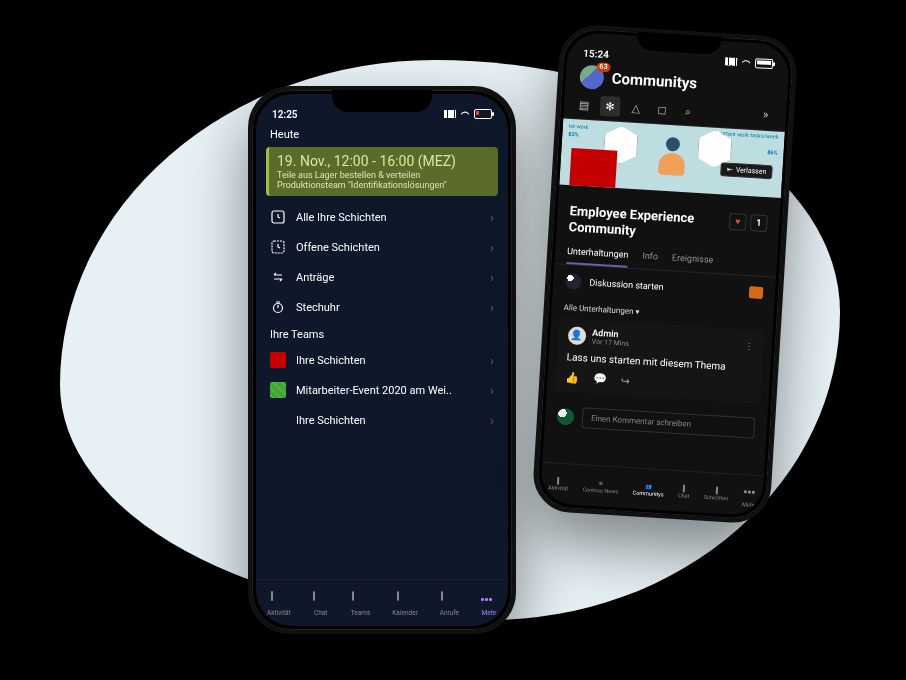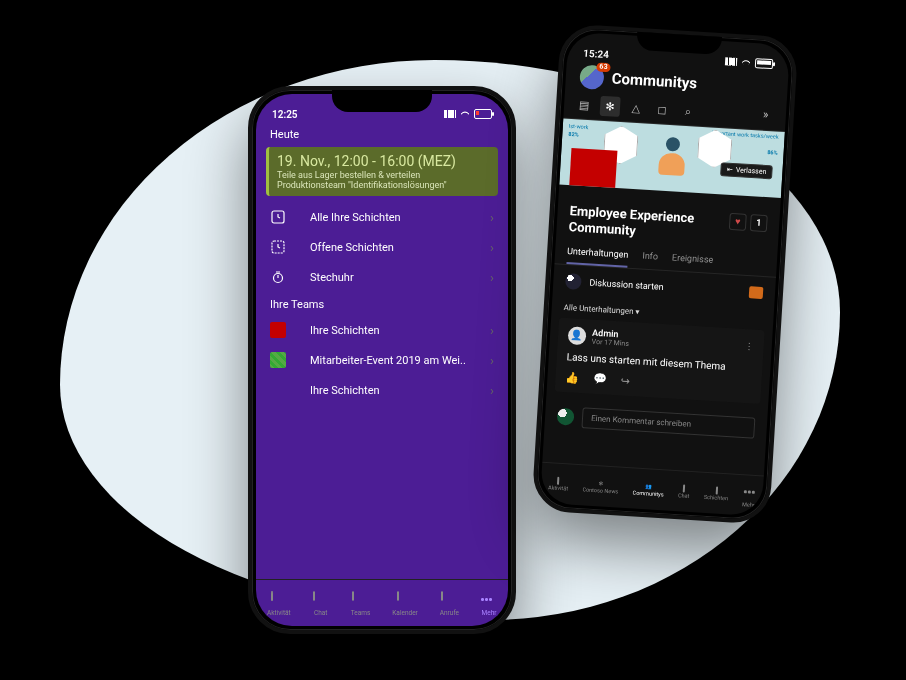--- a/index.html
+++ b/index.html
@@ -3,21 +3,21 @@
 <meta charset="utf-8">
 <style>
   html,body{margin:0;padding:0;width:906px;height:680px;background:#000;font-family:-apple-system,BlinkMacSystemFont,"Segoe UI",Roboto,Helvetica,Arial,sans-serif;overflow:hidden;}
   .blob{position:absolute;top:60px;left:60px;width:780px;height:560px;background:#e6f0f5;border-radius:48% 52% 45% 55% / 58% 45% 55% 42%;z-index:0;}
   .phone-wrap{position:absolute;z-index:2;}
   .phone{position:relative;background:#000;border:4px solid #111;box-shadow:0 30px 60px rgba(0,0,0,.45),0 0 0 1px #232323 inset;}
   .phone-a{width:260px;height:540px;border-radius:42px;}
   .phone-b{width:230px;height:480px;border-radius:38px;}
   .notch{position:absolute;top:0;left:50%;transform:translateX(-50%);width:100px;height:22px;background:#000;border-bottom-left-radius:16px;border-bottom-right-radius:16px;z-index:5;}
   .phone-b .notch{width:85px;height:18px;}
-  .screen{position:absolute;inset:4px;border-radius:36px;background:#4c1d95;overflow:hidden;color:#fff;display:flex;flex-direction:column;}
+  .screen{position:absolute;inset:4px;border-radius:36px;background:#0f172a;overflow:hidden;color:#fff;display:flex;flex-direction:column;}
   .phone-b .screen{border-radius:32px;background:#111;}
   .statusbar{height:26px;display:flex;align-items:flex-end;justify-content:space-between;padding:0 16px 2px;font-size:10px;font-weight:600;}
   .status-icons{display:flex;gap:3px;align-items:center;}
   .sig{width:12px;height:8px;background:linear-gradient(to right,#fff 0 25%,transparent 0 30%,#fff 0 55%,transparent 0 60%,#fff 0 85%,transparent 0 90%,#fff 0 100%);}
   .wifi{width:10px;height:10px;border:2px solid #fff;border-bottom:none;border-left:none;transform:rotate(-45deg) scale(.55);border-radius:0 10px 0 0;}
   .batt{width:16px;height:8px;border:1px solid #fff;border-radius:2px;position:relative;}
   .batt:after{content:"";position:absolute;right:-3px;top:2px;width:2px;height:4px;background:#fff;border-radius:1px;}
   .batt.low:before{content:"";position:absolute;left:1px;top:1px;width:3px;height:4px;background:#ff3b30;}
   .batt.full:before{content:"";position:absolute;left:1px;top:1px;right:1px;height:4px;background:#fff;}
   .header{display:flex;align-items:center;padding:4px 14px 8px;gap:8px;}
@@ -25,21 +25,21 @@
   .badge{position:absolute;top:-3px;right:-6px;background:#d83b01;color:#fff;font-size:7px;font-weight:700;padding:0 3px;border-radius:6px;line-height:9px;}
   .title{font-size:17px;font-weight:700;flex:1;}
   .icon-btn{width:22px;height:22px;display:flex;align-items:center;justify-content:center;}
   .plus:before,.plus:after{content:"";position:absolute;background:#fff;}
   .plus{position:relative;width:14px;height:14px;}
   .plus:before{left:6px;top:0;width:2px;height:14px;}
   .plus:after{top:6px;left:0;height:2px;width:14px;}
   .sec-h{font-size:11px;font-weight:400;padding:6px 14px 4px;}
   .today{margin:2px 10px 6px;background:#5b6b2a;border-radius:4px;padding:6px 8px;font-size:9px;color:#dbe6ba;border-left:3px solid #a0c040;}
   .today .t1{color:#d8e8a0;font-size:14px;margin-bottom:1px;}
-  .row{display:flex;align-items:center;gap:24px;padding:7px 14px;font-size:11px;}
+  .row{display:flex;align-items:center;gap:10px;padding:7px 14px;font-size:11px;}
   .row .ic{width:16px;height:16px;display:flex;align-items:center;justify-content:center;flex:0 0 auto;}
   .row .lab{flex:1;}
   .row .ch:after{content:"›";color:#666;font-size:13px;}
   .team-ic{width:16px;height:16px;border-radius:2px;}
   .red-sq{background:#c40000;}
   .wr-sq{background:repeating-linear-gradient(45deg,#5a4 0 3px,#3a3 0 6px);}
   .blank-sq{background:transparent;}
   .scroll{flex:1;overflow-y:auto;}
   .tabbar{display:flex;justify-content:space-around;align-items:center;height:44px;border-top:1px solid #222;padding-top:2px;}
   .tab{display:flex;flex-direction:column;align-items:center;gap:1px;color:#888;font-size:6.5px;}
@@ -132,37 +132,46 @@
                 <rect x="1" y="1" width="12" height="12" rx="2" fill="none" stroke="#fff" stroke-width="1.2" stroke-dasharray="2 1"></rect>
                 <path d="M7 4v3l2 1" stroke="#fff" stroke-width="1.2" fill="none"></path>
               </svg>
             </span>
         <span class="lab">Offene Schichten</span>
         <span class="ch"></span>
       </div>
       <div class="row">
         <span class="ic">
               <svg width="14" height="14" viewBox="0 0 14 14">
+                <path d="M3 5h8M3 5l2-2M11 9H3m8 0l-2 2" stroke="#fff" stroke-width="1.2" fill="none"></path>
+              </svg>
+            </span>
+        <span class="lab">Anträge</span>
+        <span class="ch"></span>
+      </div>
+      <div class="row">
+        <span class="ic">
+              <svg width="14" height="14" viewBox="0 0 14 14">
                 <circle cx="7" cy="8" r="4.5" fill="none" stroke="#fff" stroke-width="1.2"></circle>
                 <path d="M7 5v3M5 2h4" stroke="#fff" stroke-width="1.2"></path>
               </svg>
             </span>
         <span class="lab">Stechuhr</span>
         <span class="ch"></span>
       </div>
 
       <div class="sec-h">Ihre Teams</div>
       <div class="row">
         <span class="team-ic red-sq"></span>
         <span class="lab">Ihre Schichten</span>
         <span class="ch"></span>
       </div>
       <div class="row">
         <span class="team-ic wr-sq"></span>
-        <span class="lab">Mitarbeiter-Event 2019 am Wei..</span>
+        <span class="lab">Mitarbeiter-Event 2020 am Wei..</span>
         <span class="ch"></span>
       </div>
       <div class="row">
         <span class="team-ic blank-sq"></span>
         <span class="lab">Ihre Schichten</span>
         <span class="ch"></span>
       </div>
     </div>
     <div class="tabbar">
       <div class="tab">

